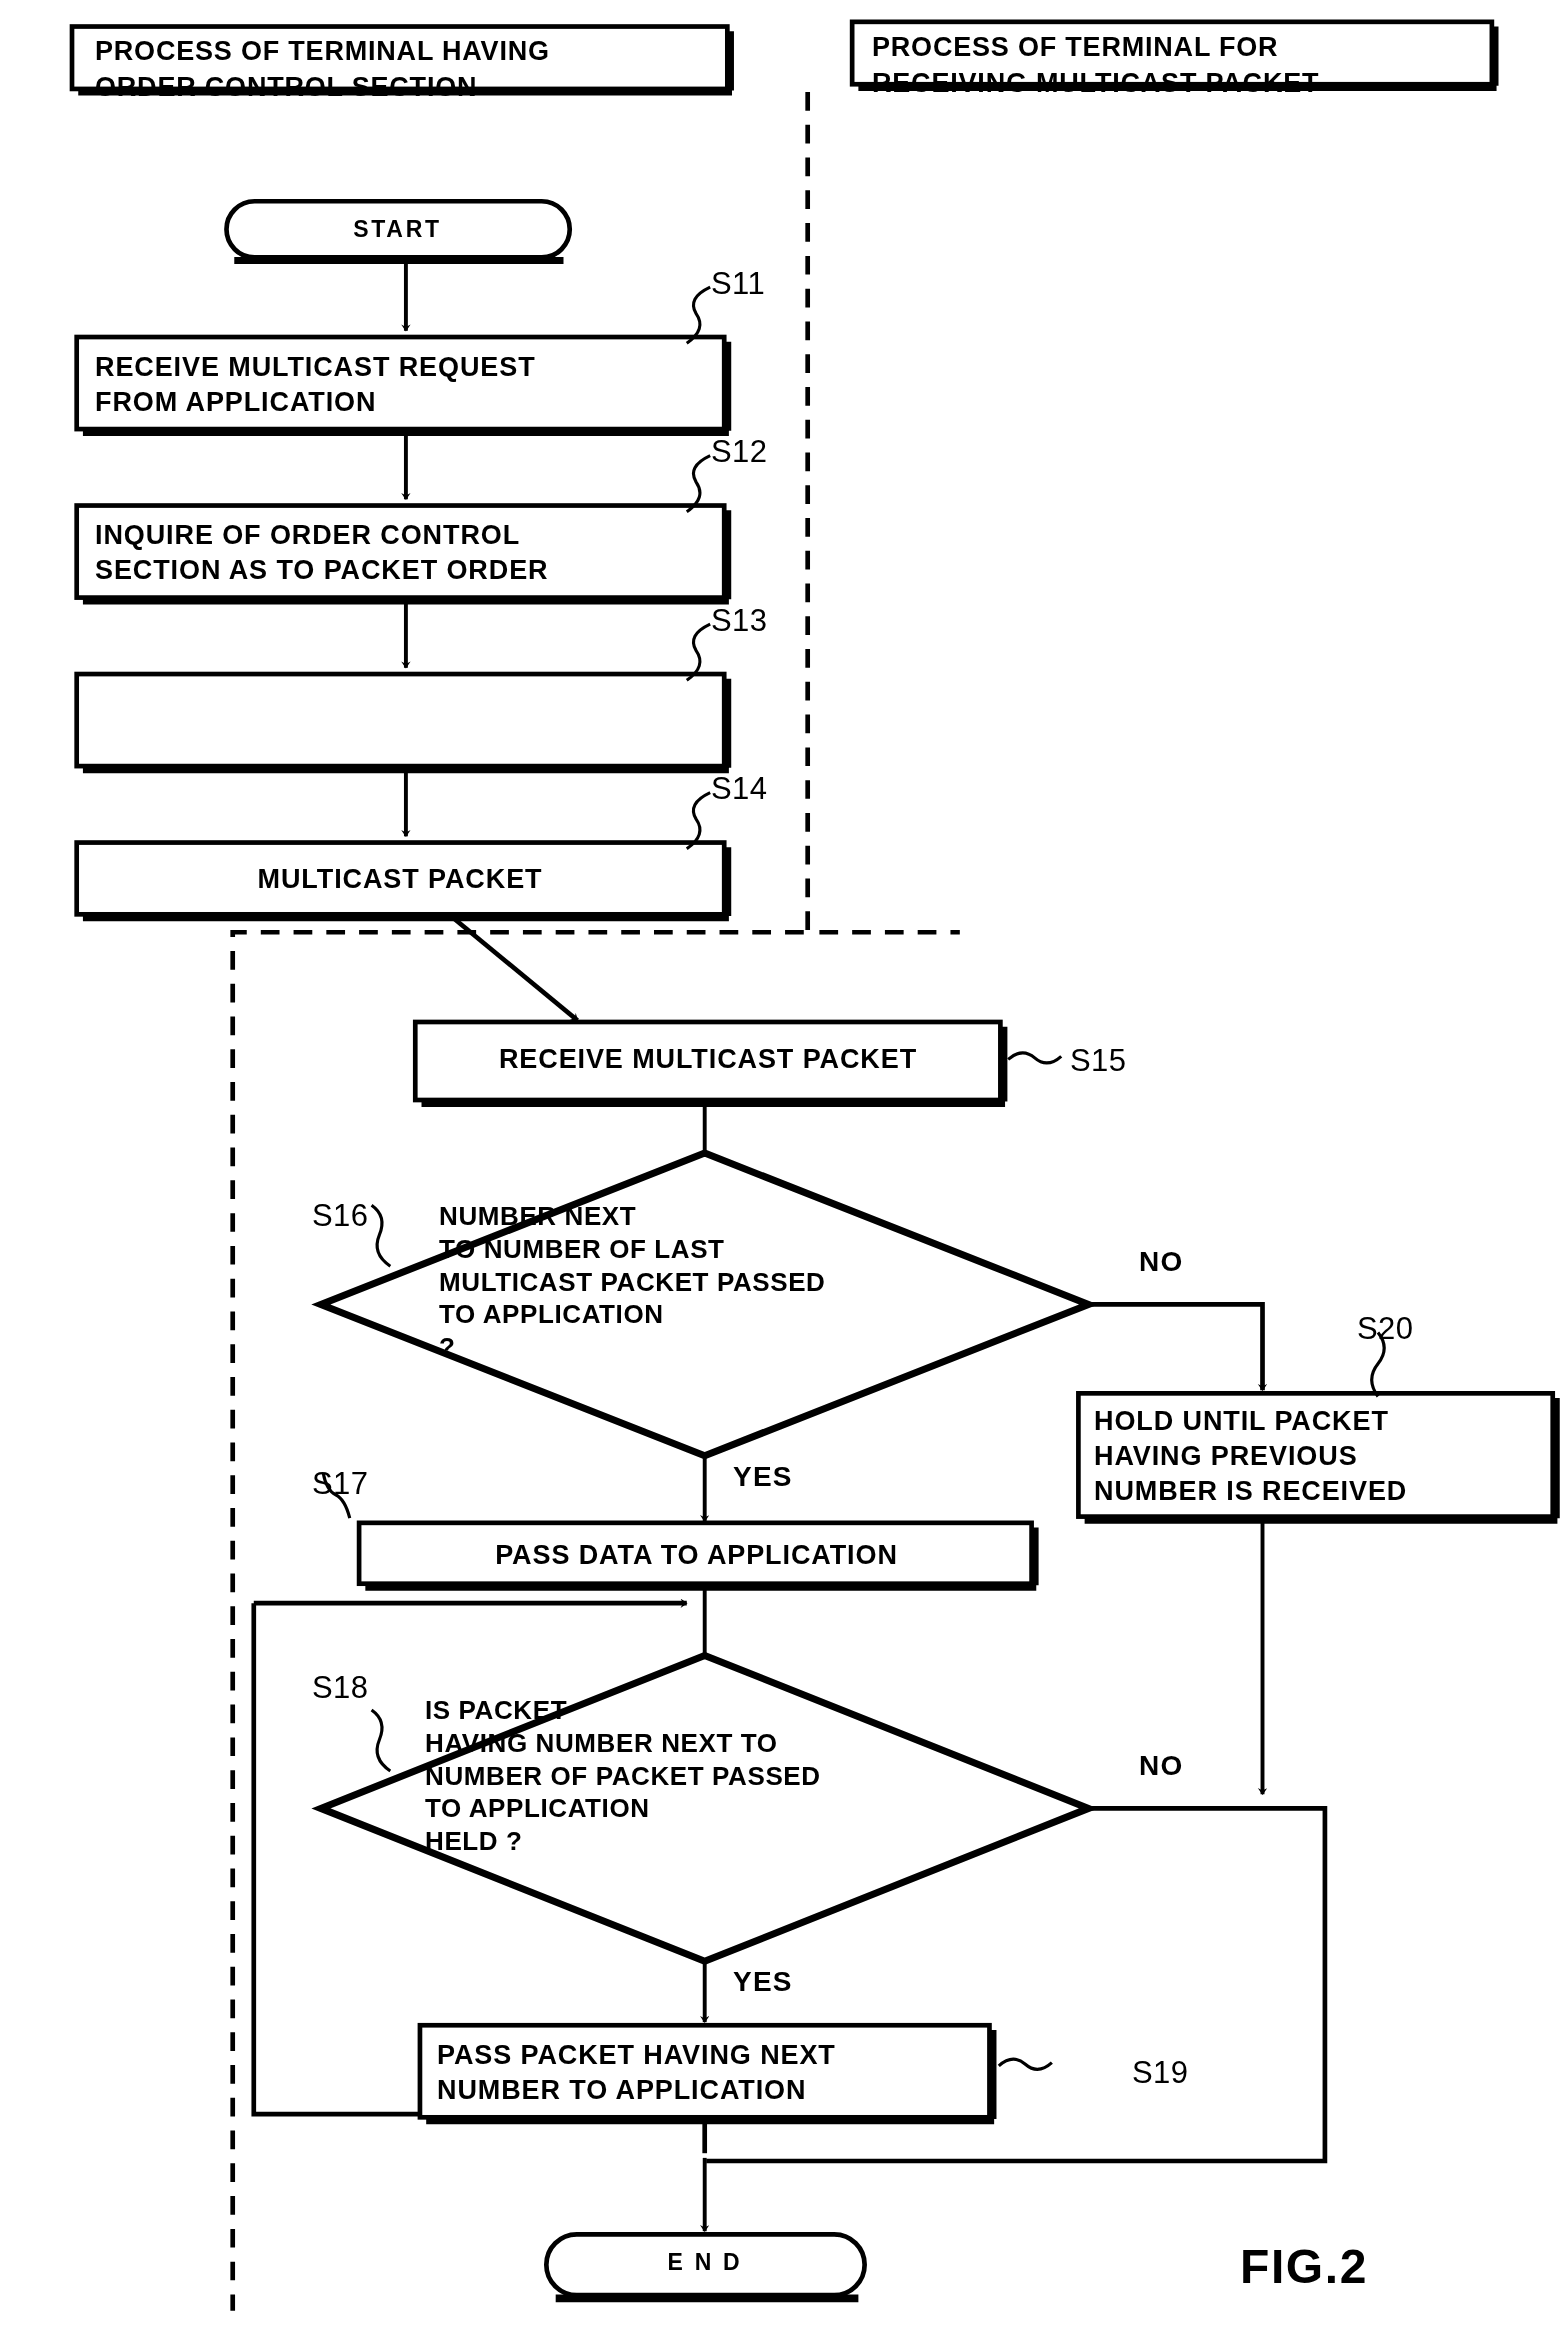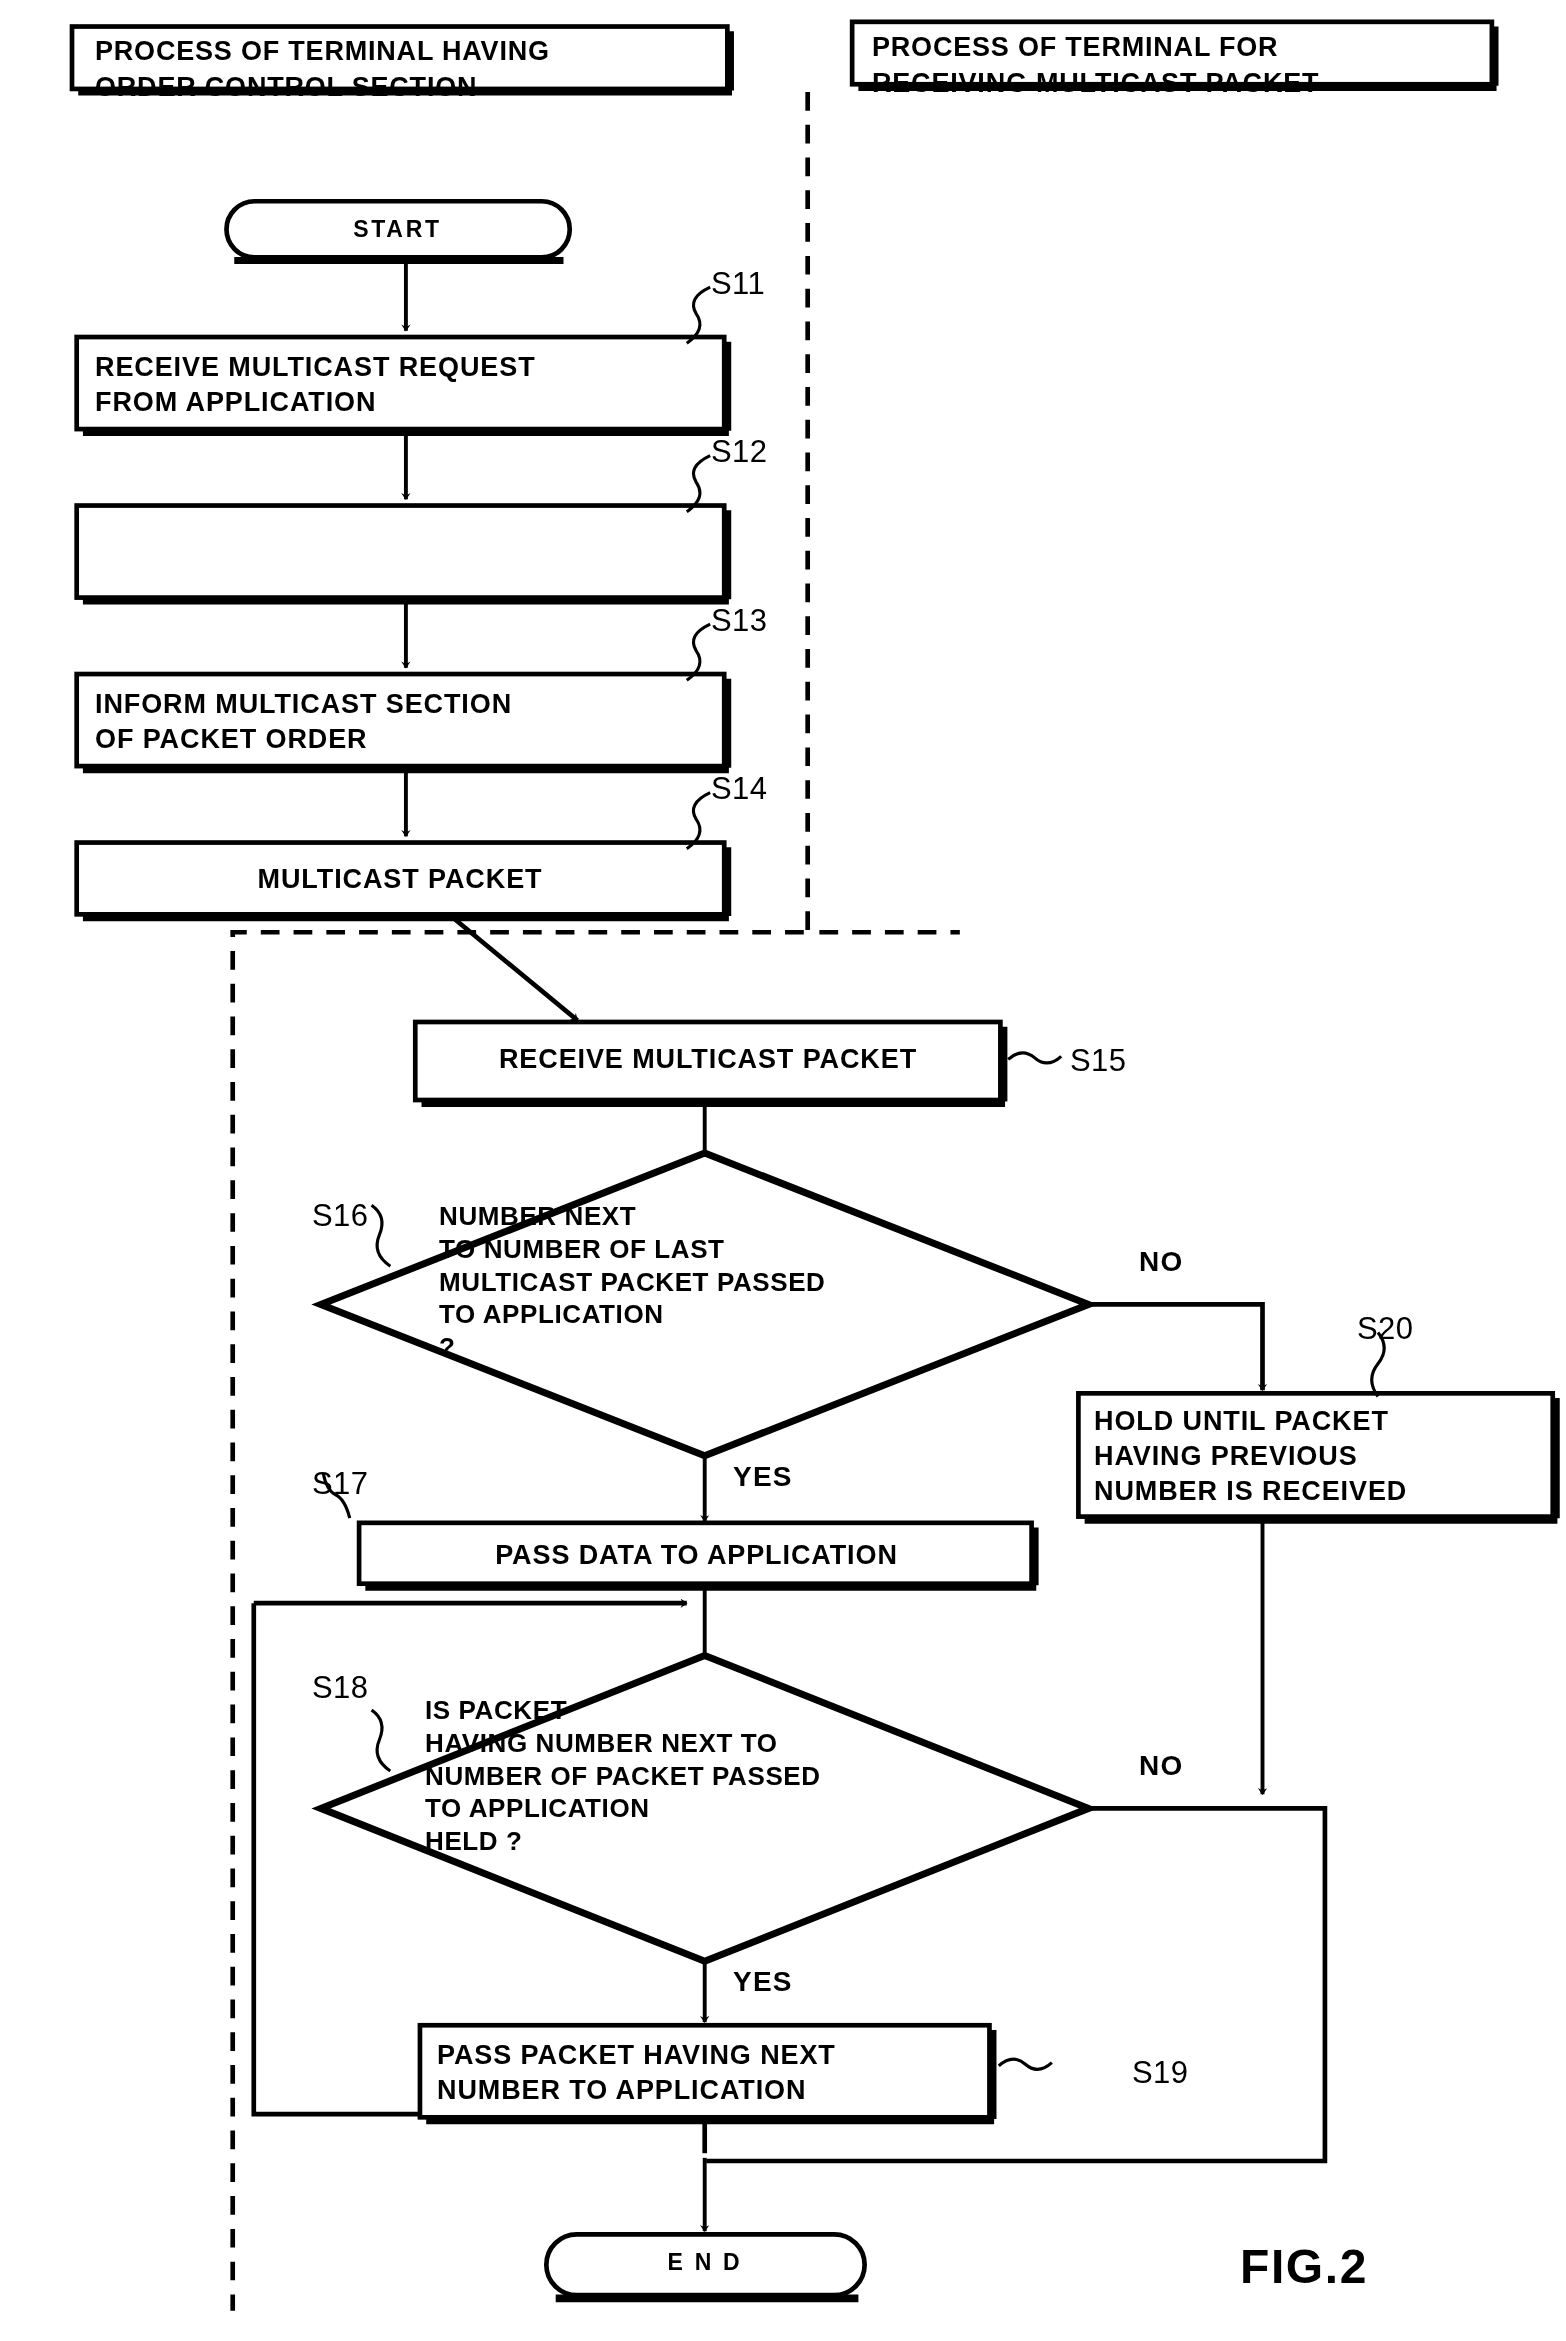--- a/index.html
+++ b/index.html
@@ -165,24 +165,24 @@
 RECEIVING MULTICAST PACKET</div>
   <div class="txt hdr-txt" style="left:95px; top:34px; width:624px;">PROCESS OF TERMINAL HAVING
 ORDER CONTROL SECTION</div>
 
   <div class="txt term-txt" style="left:226px; top:215px; width:343px;">START</div>
 
   <div class="txt box-txt" style="left:95px; top:350px; width:624px;">RECEIVE MULTICAST REQUEST
 FROM APPLICATION</div>
   <div class="txt ref-txt" style="left:711px; top:264px;">S11</div>
 
+  <div class="txt box-txt" style="left:95px; top:518px; width:632px;">INQUIRE OF ORDER CONTROL
+SECTION AS TO PACKET ORDER</div>
   <div class="txt ref-txt" style="left:711px; top:432px;">S12</div>
 
-  <div class="txt box-txt" style="left:95px; top:687px; width:624px;">INFORM MULTICAST SECTION
-OF PACKET ORDER</div>
   <div class="txt ref-txt" style="left:711px; top:601px;">S13</div>
 
   <div class="txt box-txt-c" style="left:84px; top:862px; width:632px;">MULTICAST PACKET</div>
   <div class="txt ref-txt" style="left:711px; top:769px;">S14</div>
 
   <div class="txt box-txt-c" style="left:423px; top:1042px; width:570px;">RECEIVE MULTICAST PACKET</div>
   <div class="txt ref-txt" style="left:1070px; top:1041px;">S15</div>
 
   <div class="txt dia-txt" style="left:439px; top:1200px; width:530px;">NUMBER NEXT
 TO NUMBER OF LAST

